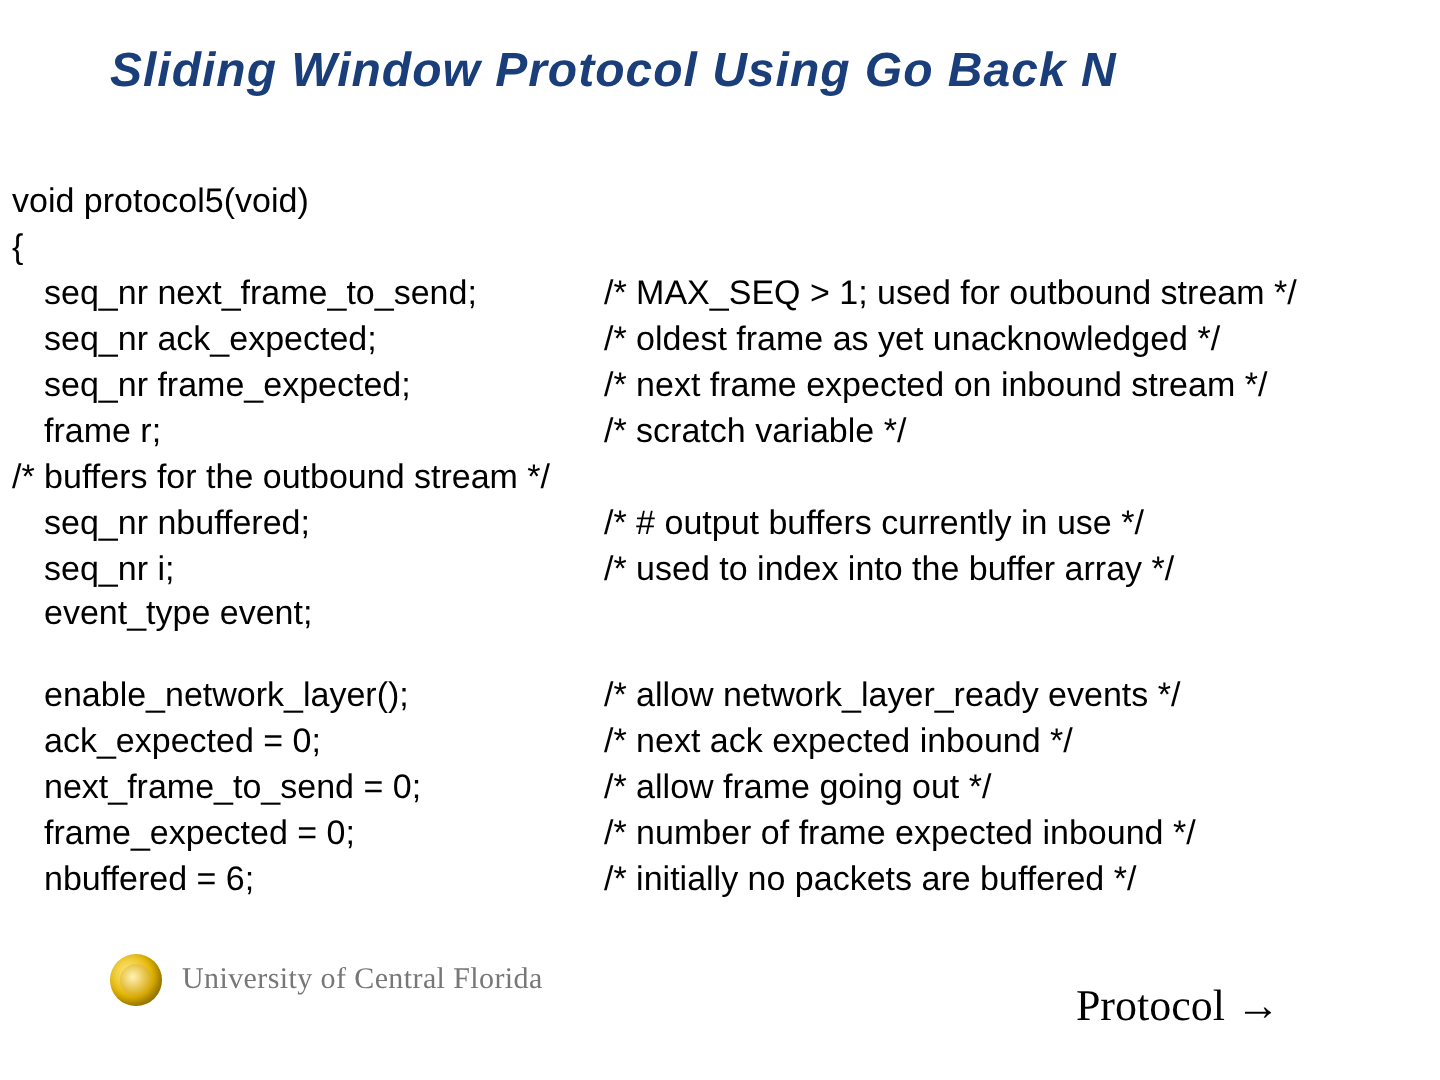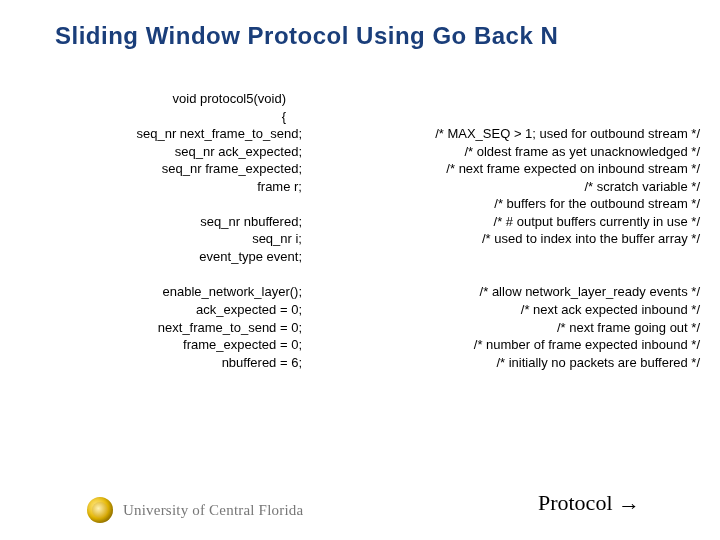--- a/index.html
+++ b/index.html
@@ -20,33 +20,33 @@
   .title {
     position: absolute;
     top: 22px;
     left: 55px;
     right: 20px;
     font-family: Arial, Helvetica, sans-serif;
     font-weight: 900;
     font-size: 24px;
     color: #1a3e7a;
     letter-spacing: 0.5px;
+    font-style: italic;
   }
   .code-area {
     position: absolute;
     top: 90px;
     left: 6px;
     right: 20px;
   }
   .code-block {
     font-family: Arial, Helvetica, sans-serif;
-    font-size: 13px;
+    font-size: 17px;
     color: #000000;
     line-height: 1.35;
-    text-align: right;
   }
   .code-row {
     display: flex;
     white-space: nowrap;
   }
   .code-left {
     width: 280px;
     padding-left: 0;
   }
   .code-left.indent {
@@ -55,25 +55,24 @@
   .code-right {
     flex: 1;
   }
   .blank-row {
     height: 18px;
   }
   .footer {
     position: absolute;
     left: 0;
     right: 0;
-    bottom: 10px;
+    bottom: 30px;
     height: 40px;
     display: flex;
     align-items: center;
-    margin-left: 32px;
   }
   .logo-wrap {
     display: flex;
     align-items: center;
     margin-left: 55px;
   }
   .logo-circle {
     width: 26px;
     height: 26px;
     border-radius: 50%;
@@ -159,21 +158,21 @@
       <div class="code-row">
         <div class="code-left indent">enable_network_layer();</div>
         <div class="code-right">/* allow network_layer_ready events */</div>
       </div>
       <div class="code-row">
         <div class="code-left indent">ack_expected = 0;</div>
         <div class="code-right">/* next ack expected inbound */</div>
       </div>
       <div class="code-row">
         <div class="code-left indent">next_frame_to_send = 0;</div>
-        <div class="code-right">/* next frame going out */</div>
+        <div class="code-right">/* allow frame going out */</div>
       </div>
       <div class="code-row">
         <div class="code-left indent">frame_expected = 0;</div>
         <div class="code-right">/* number of frame expected inbound */</div>
       </div>
       <div class="code-row">
         <div class="code-left indent">nbuffered = 6;</div>
         <div class="code-right">/* initially no packets are buffered */</div>
       </div>
 

